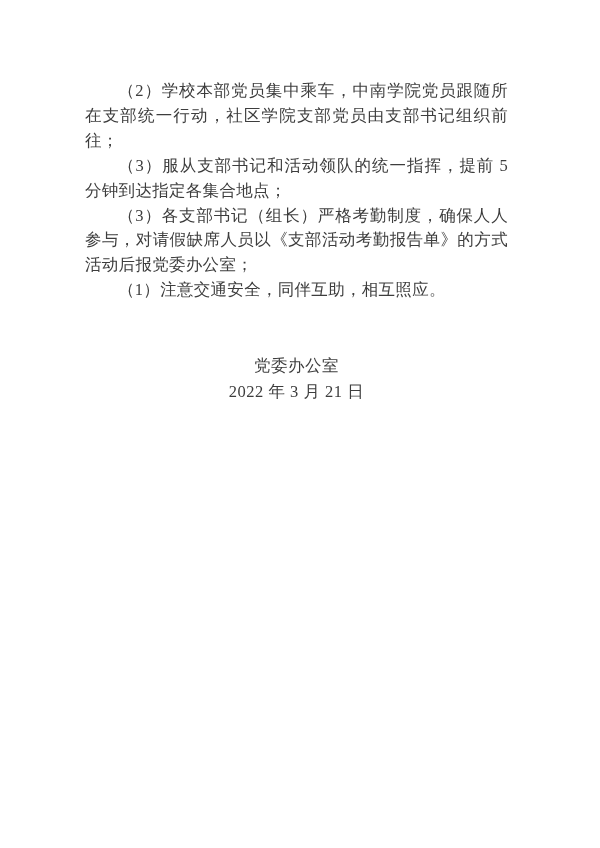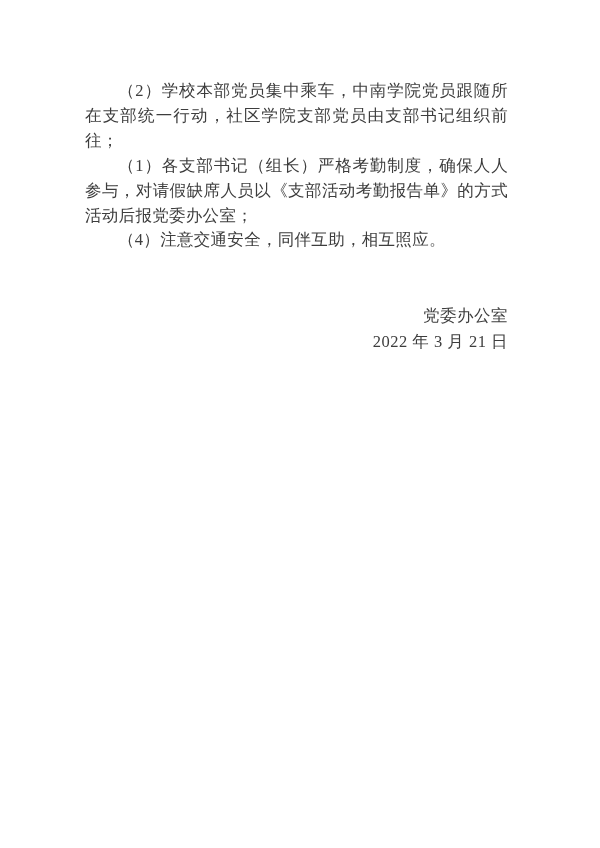--- a/index.html
+++ b/index.html
@@ -29,33 +29,34 @@
     line-height: 24.9px;
   }
   .para {
     margin: 0;
     text-align: justify;
     text-indent: 2em;
     letter-spacing: 0.3px;
   }
   .signature-block {
     margin-top: 50px;
-    text-align: right;
+    text-align: center;
     line-height: 26px;
   }
   .signature-block div {
     letter-spacing: 0.5px;
   }
 </style>
 </head>
 <body>
 
 <div class="page">
   <div class="content">
     <p class="para">（2）学校本部党员集中乘车，中南学院党员跟随所在支部统一行动，社区学院支部党员由支部书记组织前往；</p>
-    <p class="para">（1）各支部书记（组长）严格考勤制度，确保人人参与，对请假缺席人员以《支部活动考勤报告单》的方式活动后报党委办公室；</p>
-    <p class="para">（4）注意交通安全，同伴互助，相互照应。</p>
+    <p class="para">（3）服从支部书记和活动领队的统一指挥，提前 5 分钟到达指定各集合地点；</p>
+    <p class="para">（3）各支部书记（组长）严格考勤制度，确保人人参与，对请假缺席人员以《支部活动考勤报告单》的方式活动后报党委办公室；</p>
+    <p class="para">（1）注意交通安全，同伴互助，相互照应。</p>
     <div class="signature-block">
       <div>党委办公室</div>
       <div>2022 年 3 月 21 日</div>
     </div>
   </div>
 </div>
 
 </body></html>

